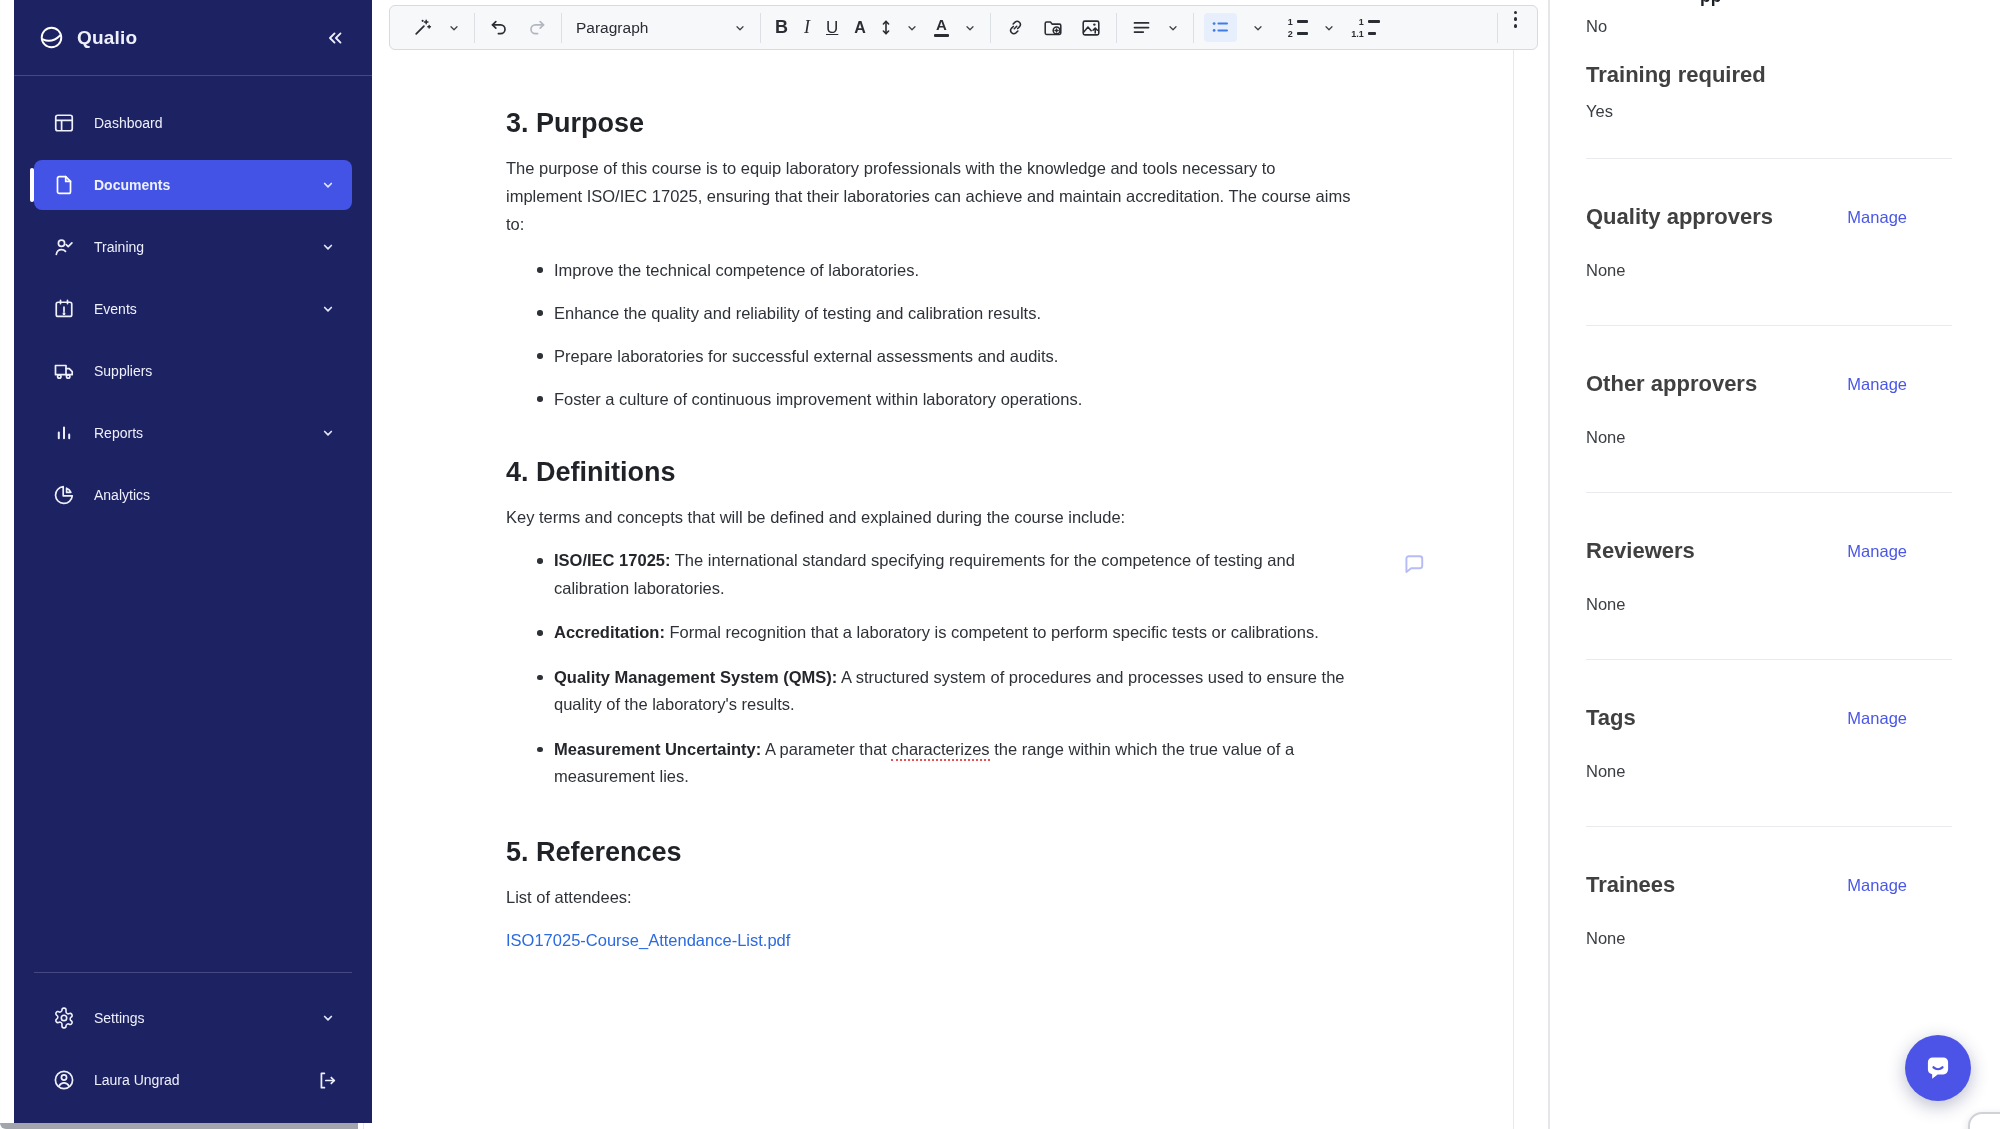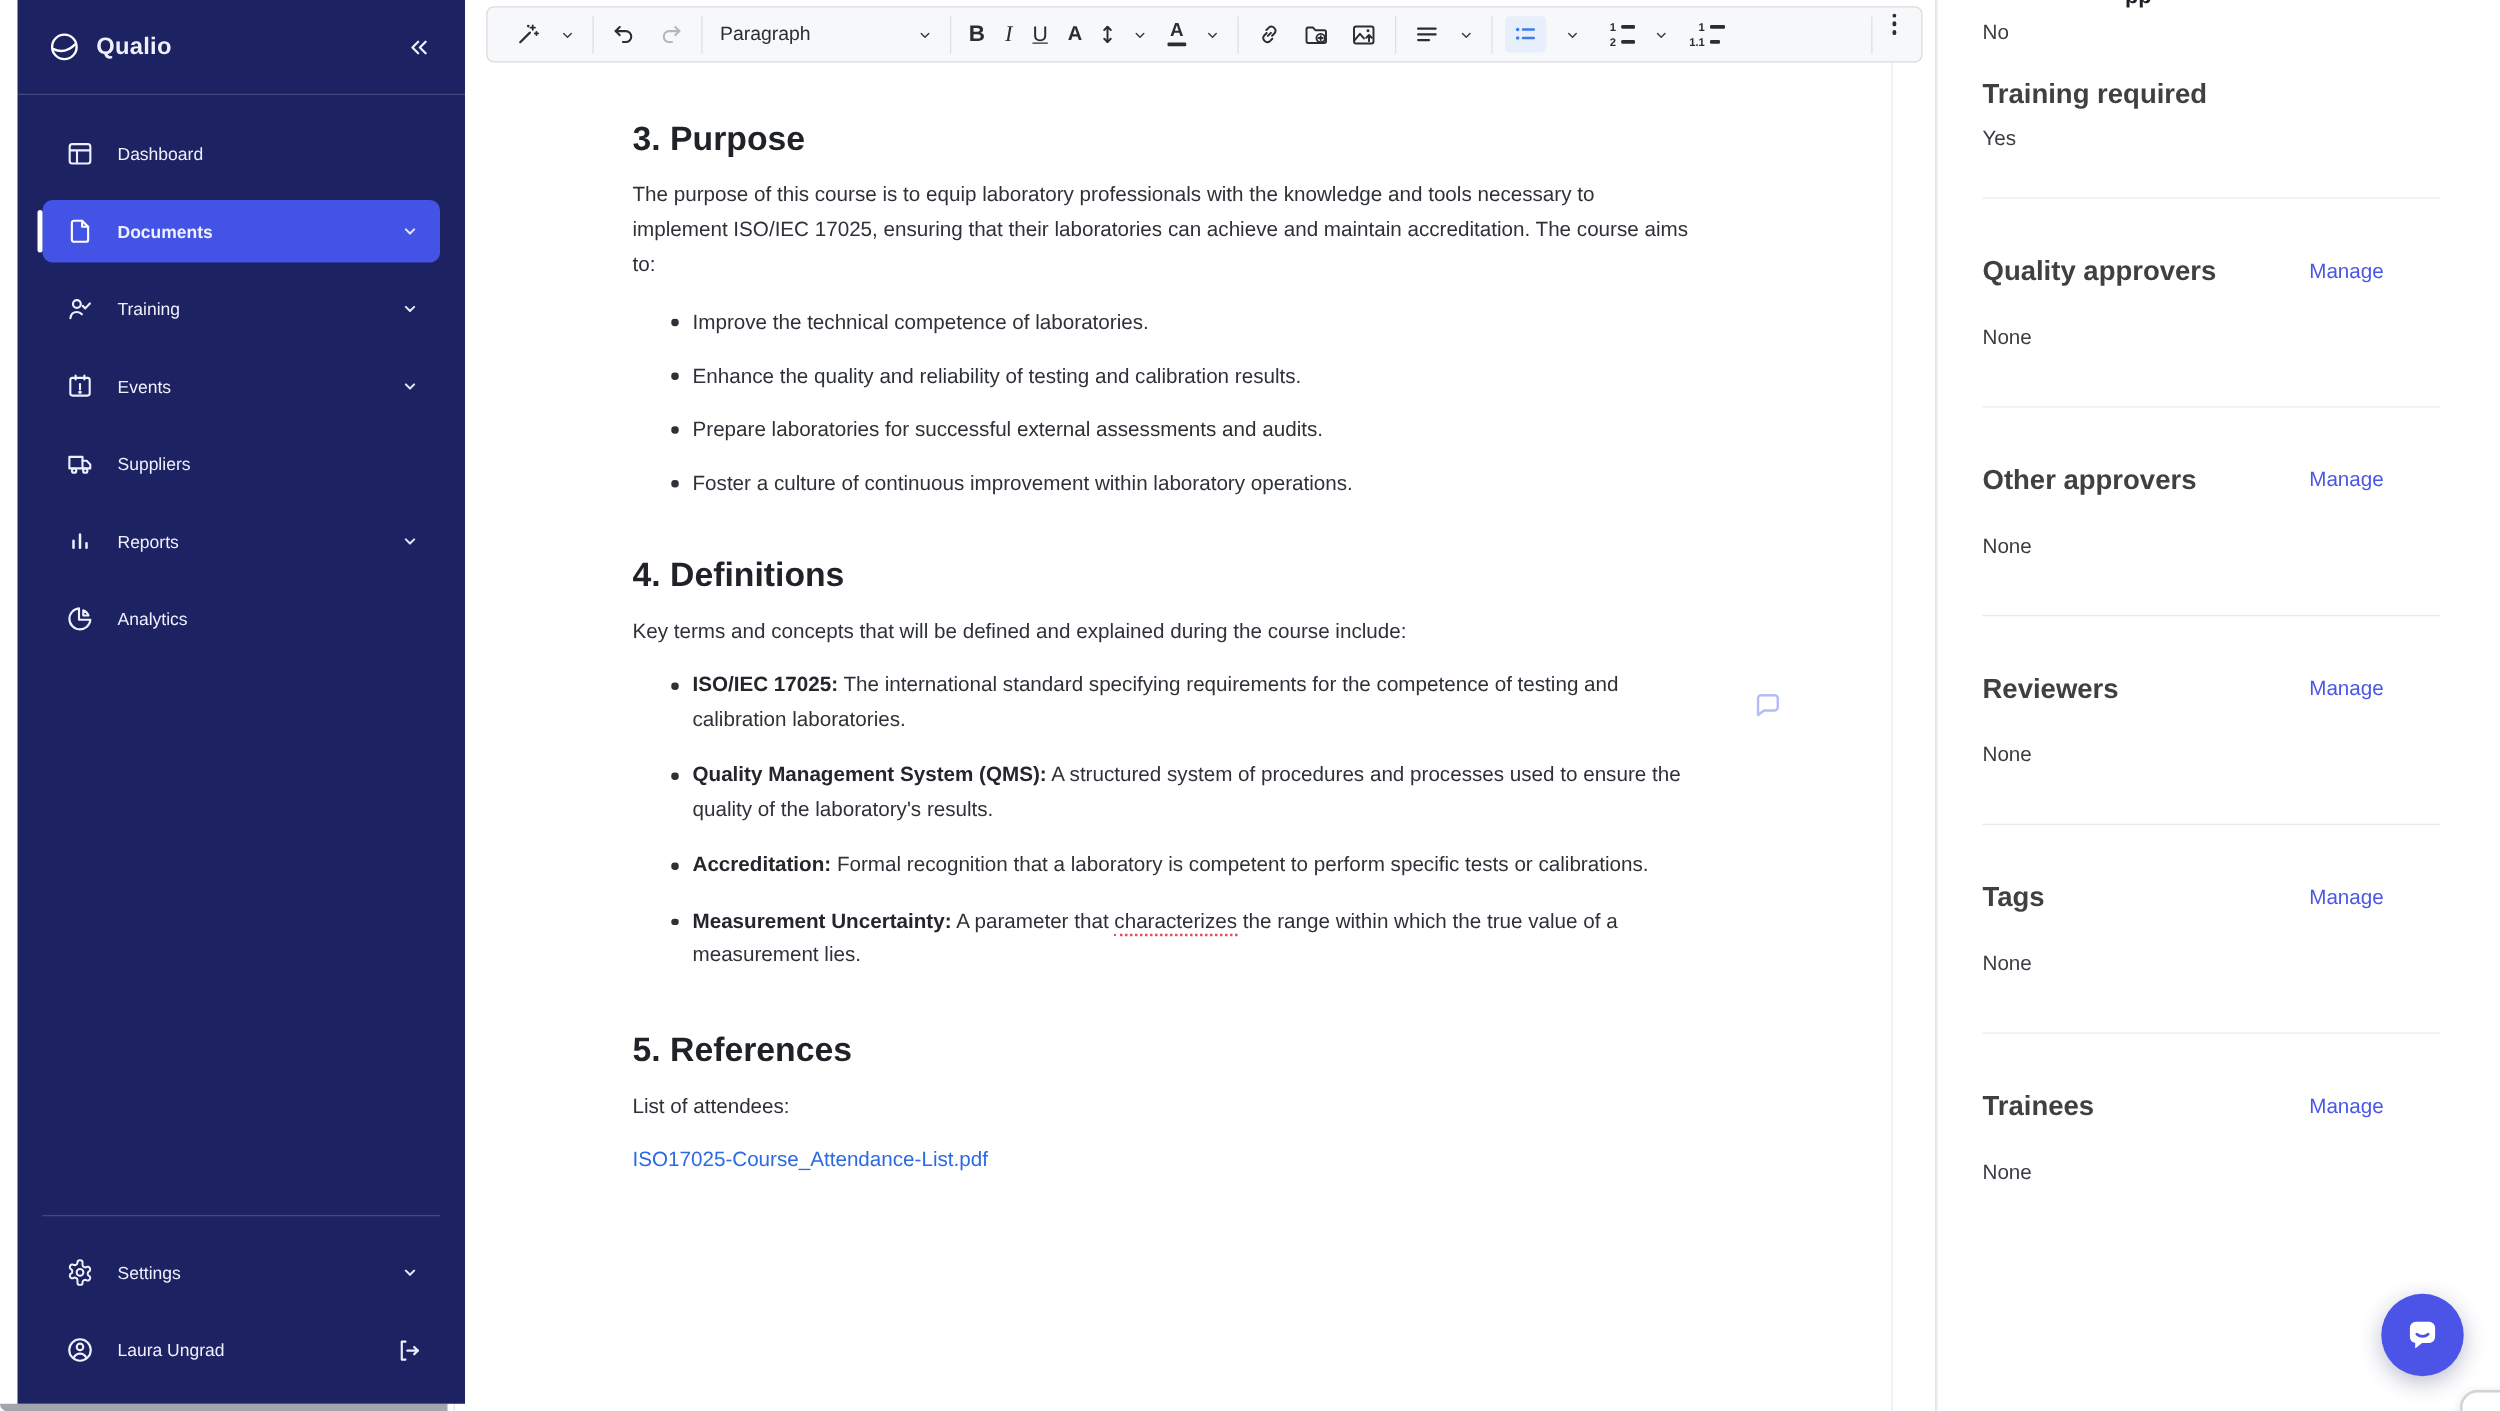--- a/index.html
+++ b/index.html
@@ -55,21 +55,21 @@
   .kebab i { width:3.4px; height:3.4px; border-radius:50%; background:#2a2d33; }
   .ml-auto { margin-left:auto; }
 
   .doc { position:absolute; left:142px; top:58px; width:845px; color:#2e3238;
          font-size:16.5px; line-height:28px; }
   .doc ul { list-style:none; padding-left:48px; }
   .doc li { position:relative; margin-bottom:15px; }
   .doc li::before { content:''; position:absolute; left:-17px; top:11px; width:5.5px; height:5.5px;
                     border-radius:50%; background:#2e3238; }
   .doc b, .doc .term { font-weight:700; color:#24262b; }
-  h2.doc-h { font-size:27px; font-weight:700; color:#1f2227; margin:36px 0 14px; line-height:34px; }
+  h2.doc-h { font-size:27px; font-weight:700; color:#1f2227; margin:48px 0 14px; line-height:34px; }
   .defs li { margin-bottom:17px; line-height:27.5px; }
   .misspell { border-bottom:2.5px dotted #e05252; padding-bottom:1px; }
   .attach-link { color:#2b6ae2; text-decoration:none; display:inline-block; margin-top:15px; cursor:pointer; }
   .list-intro { margin-top:14px; }
   .comment-marker { position:absolute; left:1037px; top:551px; width:26px; height:26px;
                     cursor:pointer; background:none; border:none; }
 
   
   .props { position:absolute; left:1549px; top:0; width:403px; height:1129px; background:#fff;
            border-left:1px solid #e4e6ea; padding:0 45px 0 36px; color:#3a3d42; }
@@ -405,22 +405,22 @@
       <li>Improve the technical competence of laboratories.</li>
       <li>Enhance the quality and reliability of testing and calibration results.</li>
       <li>Prepare laboratories for successful external assessments and audits.</li>
       <li>Foster a culture of continuous improvement within laboratory operations.</li>
     </ul>
 
     <h2 class="doc-h" style="margin-top:42px">4. Definitions</h2>
     <p>Key terms and concepts that will be defined and explained during the course include:</p>
     <ul class="defs" style="margin-top:16px">
       <li><span class="term">ISO/IEC 17025:</span><span> The international standard specifying requirements for the competence of testing and calibration laboratories.</span></li>
+      <li><span class="term">Accreditation:</span><span> Formal recognition that a laboratory is competent to perform specific tests or calibrations.</span></li>
       <li><span class="term">Quality Management System (QMS):</span><span> A structured system of procedures and processes used to ensure the quality of the laboratory's results.</span></li>
-      <li><span class="term">Accreditation:</span><span> Formal recognition that a laboratory is competent to perform specific tests or calibrations.</span></li>
       <li><span class="term">Measurement Uncertainty:</span><span> A parameter that </span><span class="misspell">characterizes</span><span> the range within which the true value of a measurement lies.</span></li>
     </ul>
 
     <h2 class="doc-h" style="margin-top:44px">5. References</h2>
     <p class="list-intro">List of attendees:</p>
     <a class="attach-link">ISO17025-Course_Attendance-List.pdf</a>
   </div>
 
   <button class="comment-marker">
     <svg width="26" height="26" viewBox="0 0 24 24" fill="none" stroke="#b6bcf6" stroke-width="1.8" stroke-linejoin="round">

